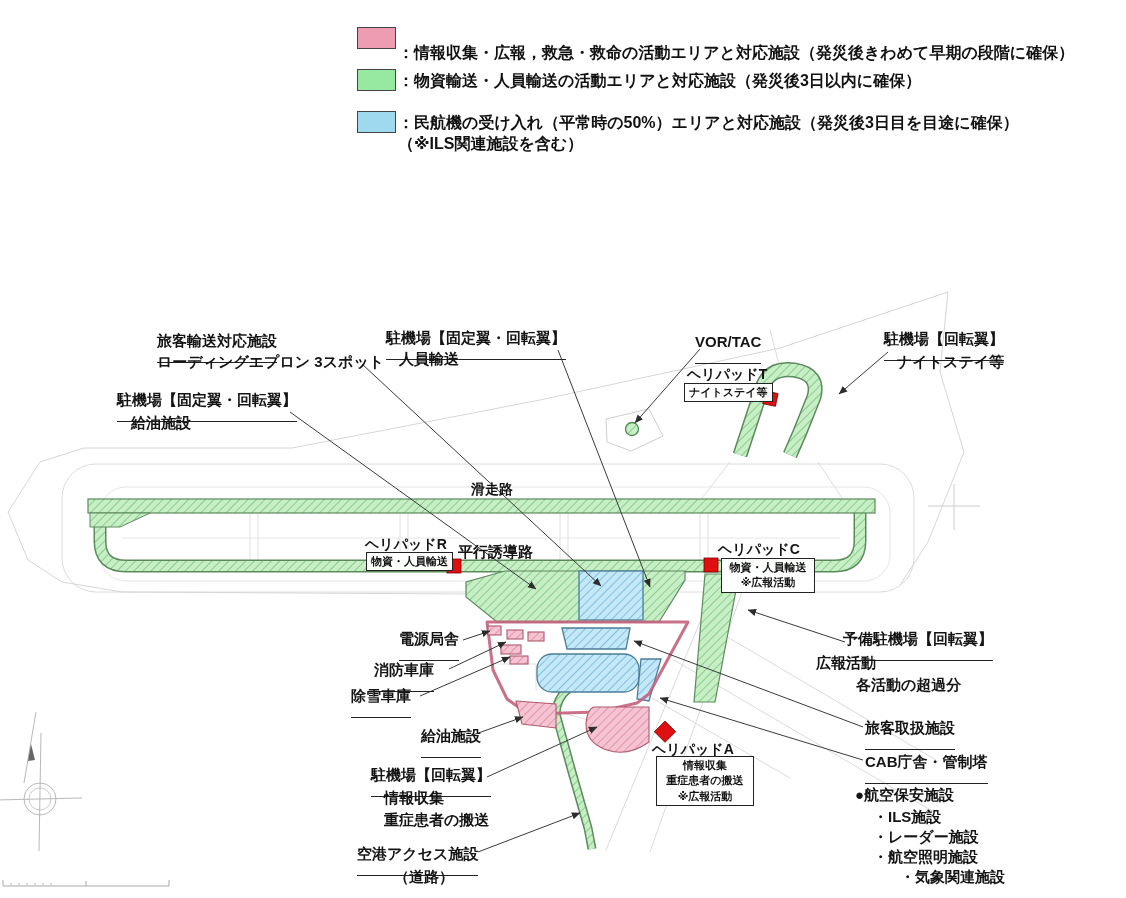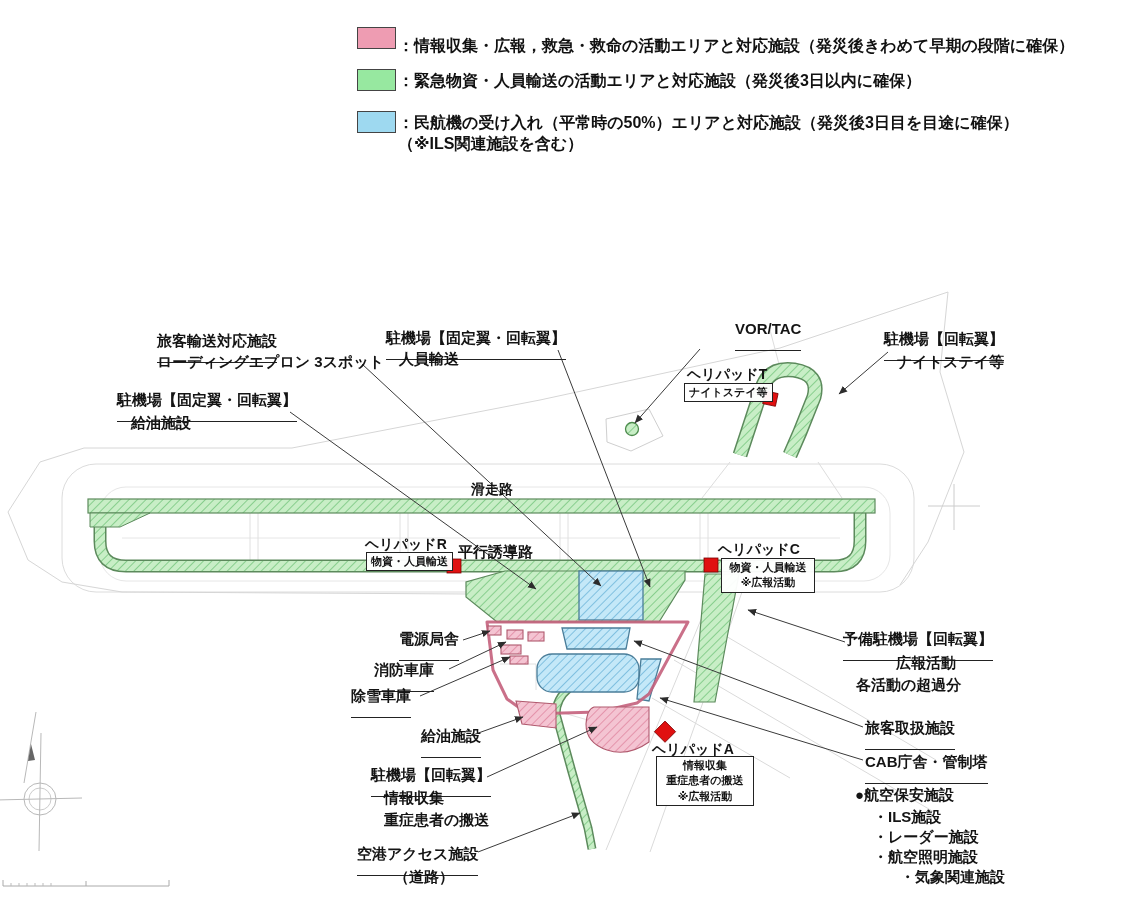--- a/index.html
+++ b/index.html
@@ -130,37 +130,37 @@
     <line x1="3" y1="886" x2="169" y2="886"></line>
     <line x1="3" y1="886" x2="3" y2="880"></line>
     <line x1="86" y1="886" x2="86" y2="881"></line>
     <line x1="169" y1="886" x2="169" y2="880"></line>
     <path d="M11,886 L11,883 M19,886 L19,883 M27,886 L27,883 M35,886 L35,883 M43,886 L43,883 M51,886 L51,883" stroke="#bbbbbb"></path>
   </g>
 </svg>
 
 <div>
   <div class="swatch" style="left: 357px; top: 27px; background: rgb(238, 156, 178);"></div>
-  <div class="legend-label" style="left:398px;top:36px;">：情報収集・広報，救急・救命の活動エリアと対応施設（発災後きわめて早期の段階に確保）</div>
+  <div class="legend-label" style="left:398px;top:43px;">：情報収集・広報，救急・救命の活動エリアと対応施設（発災後きわめて早期の段階に確保）</div>
   <div class="swatch" style="left: 357px; top: 69px; background: rgb(151, 232, 160);"></div>
-  <div class="legend-label" style="left:398px;top:71px;">：緊急物資・人員輸送の活動エリアと対応施設（発災後3日以内に確保）</div>
+  <div class="legend-label" style="left:398px;top:71px;">：物資輸送・人員輸送の活動エリアと対応施設（発災後3日以内に確保）</div>
   <div class="swatch" style="left: 357px; top: 111px; background: rgb(158, 217, 240);"></div>
   <div class="legend-label" style="left:398px;top:113px;">：民航機の受け入れ（平常時の50%）エリアと対応施設（発災後3日目を目途に確保）</div>
   <div class="legend-label" style="left:398px;top:134px;">（※ILS関連施設を含む）</div>
 </div>
 
 <div>
 
   <div class="lbl u" style="left:157px;top:332px;">旅客輸送対応施設</div>
   <div class="lbl" style="left:157px;top:353px;">ローディングエプロン 3スポット</div>
 
   <div class="lbl u" style="left:386px;top:329px;">駐機場【固定翼・回転翼】</div>
   <div class="lbl" style="left:399px;top:352px;font-family:Liberation Mono, monospace;">人員輸送</div>
 
-  <div class="lbl u" style="left:695px;top:320px;margin-left:40px;">VOR/TAC</div>
+  <div class="lbl u" style="left:695px;top:333px;">VOR/TAC</div>
 
   <div class="lbl" style="left:687px;top:366px;font-size:14px;">ヘリパッドT</div>
   <div class="box" style="left:684px;top:383px;">ナイトステイ等</div>
 
   <div class="lbl u" style="left:884px;top:330px;">駐機場【回転翼】</div>
   <div class="lbl" style="left:897px;top:353px;">ナイトステイ等</div>
 
   <div class="lbl u" style="left:117px;top:391px;">駐機場【固定翼・回転翼】</div>
   <div class="lbl" style="left:131px;top:414px;">給油施設</div>
 
@@ -170,21 +170,21 @@
   <div class="lbl" style="left:365px;top:536px;font-size:14px;">ヘリパッドR</div>
   <div class="box" style="left:366px;top:552px;">物資・人員輸送</div>
 
   <div class="lbl" style="left:718px;top:541px;font-size:14px;">ヘリパッドC</div>
   <div class="box" style="left:721px;top:558px;width:84px;">
     <div>物資・人員輸送</div>
     <div>※広報活動</div>
   </div>
 
   <div class="lbl u" style="left:843px;top:630px;">予備駐機場【回転翼】</div>
-  <div class="lbl" style="left:896px;top:654px;">広報活動</div>
+  <div class="lbl" style="left:816px;top:654px;">広報活動</div>
   <div class="lbl" style="left:856px;top:676px;">各活動の超過分</div>
 
   <div class="lbl u" style="left:399px;top:630px;">電源局舎</div>
   <div class="lbl u" style="left:374px;top:661px;">消防車庫</div>
   <div class="lbl u" style="left:351px;top:687px;">除雪車庫</div>
   <div class="lbl u" style="left:421px;top:727px;">給油施設</div>
 
   <div class="lbl u" style="left:371px;top:766px;">駐機場【回転翼】</div>
   <div class="lbl" style="left:384px;top:789px;">情報収集</div>
   <div class="lbl" style="left:384px;top:811px;">重症患者の搬送</div>

